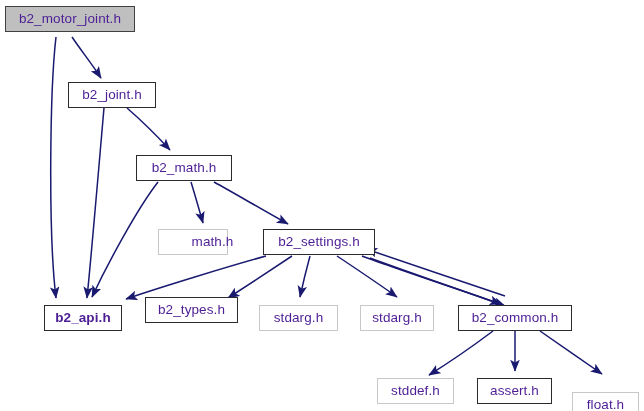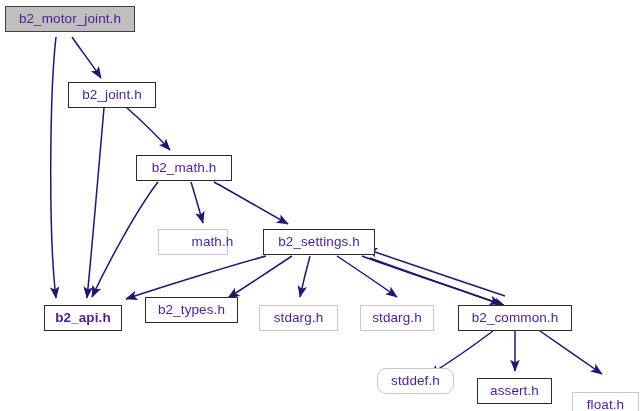--- a/index.html
+++ b/index.html
@@ -108,21 +108,21 @@
       </div>
       <div class="node light" style="left: 259px; top: 305px; width: 79px;">
         <span class="node-label">stdarg.h</span>
       </div>
       <div class="node light" style="left: 360px; top: 305px; width: 74px;">
         <span class="node-label">stdarg.h</span>
       </div>
       <div class="node dark" style="left: 458px; top: 305px; width: 114px;">
         <span class="node-label">b2_common.h</span>
       </div>
-      <div class="node light" style="left: 377px; top: 368px; width: 77px; border-radius: 9px;">
+      <div class="node light" style="left: 377px; top: 378px; width: 77px;">
         <span class="node-label">stddef.h</span>
       </div>
       <div class="node dark" style="left: 477px; top: 378px; width: 75px;">
         <span class="node-label">assert.h</span>
       </div>
       <div class="node light" style="left: 572px; top: 392px; width: 67px;">
         <span class="node-label">float.h</span>
       </div>
     </div>
 

